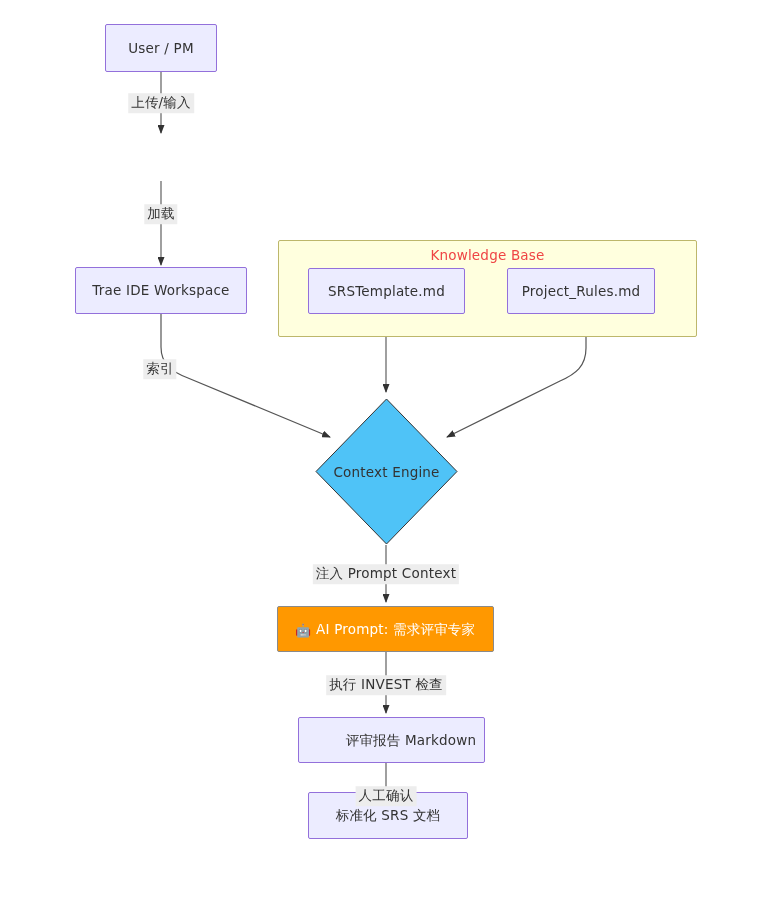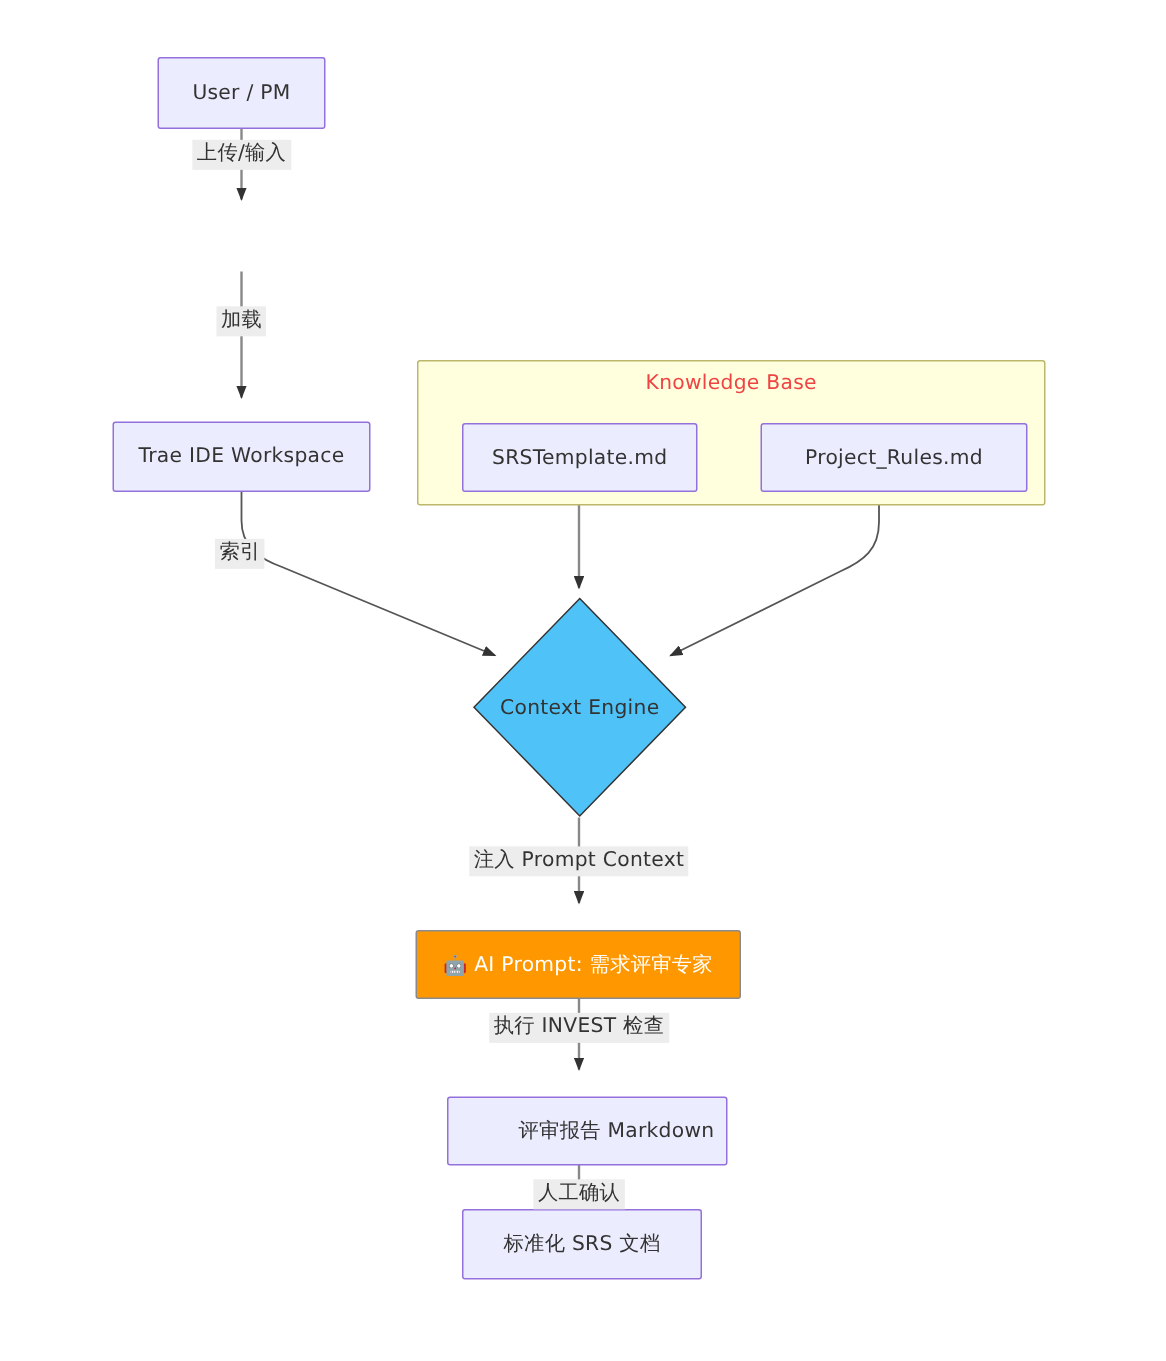--- a/index.html
+++ b/index.html
@@ -35,21 +35,20 @@
     position: absolute;
     box-sizing: border-box;
     display: flex;
     align-items: center;
     justify-content: center;
     font-size: 13.5px;
     line-height: 1.25;
     color: #333333;
     letter-spacing: 0.2px;
     white-space: nowrap;
-    margin-top: 14px;
   }
   .node-rect {
     background: #ececff;
     border: 1px solid #9370db;
     border-radius: 2px;
   }
   .node-agent {
     background: #ff9800;
     border: 1.6px solid #8a8a8a;
     border-radius: 2px;
@@ -157,21 +156,21 @@
 
 
   <div class="node node-rect" style="left:75px; top:267px; width:172px; height:47px;">
     <span>Trae IDE Workspace</span>
   </div>
 
   <div class="node node-rect" style="left:308px; top:268px; width:157px; height:46px;">
     <span>SRSTemplate.md</span>
   </div>
 
-  <div class="node node-rect" style="left:507px; top:268px; width:178px; height:46px;">
+  <div class="node node-rect" style="left:507px; top:268px; width:148px; height:46px;">
     <span>Project_Rules.md</span>
   </div>
 
   <div class="node-diamond-wrap" style="left:315px; top:398px; width:143px; height:147px;">
     <svg class="diamond-shape" viewBox="0 0 143 147" preserveAspectRatio="none" xmlns="http://www.w3.org/2000/svg">
       <polygon points="71.5,1 142,73.5 71.5,146 1,73.5" fill="#4FC3F7" stroke="#333333" stroke-width="1"></polygon>
     </svg>
     <span class="diamond-label">Context Engine</span>
   </div>
 

